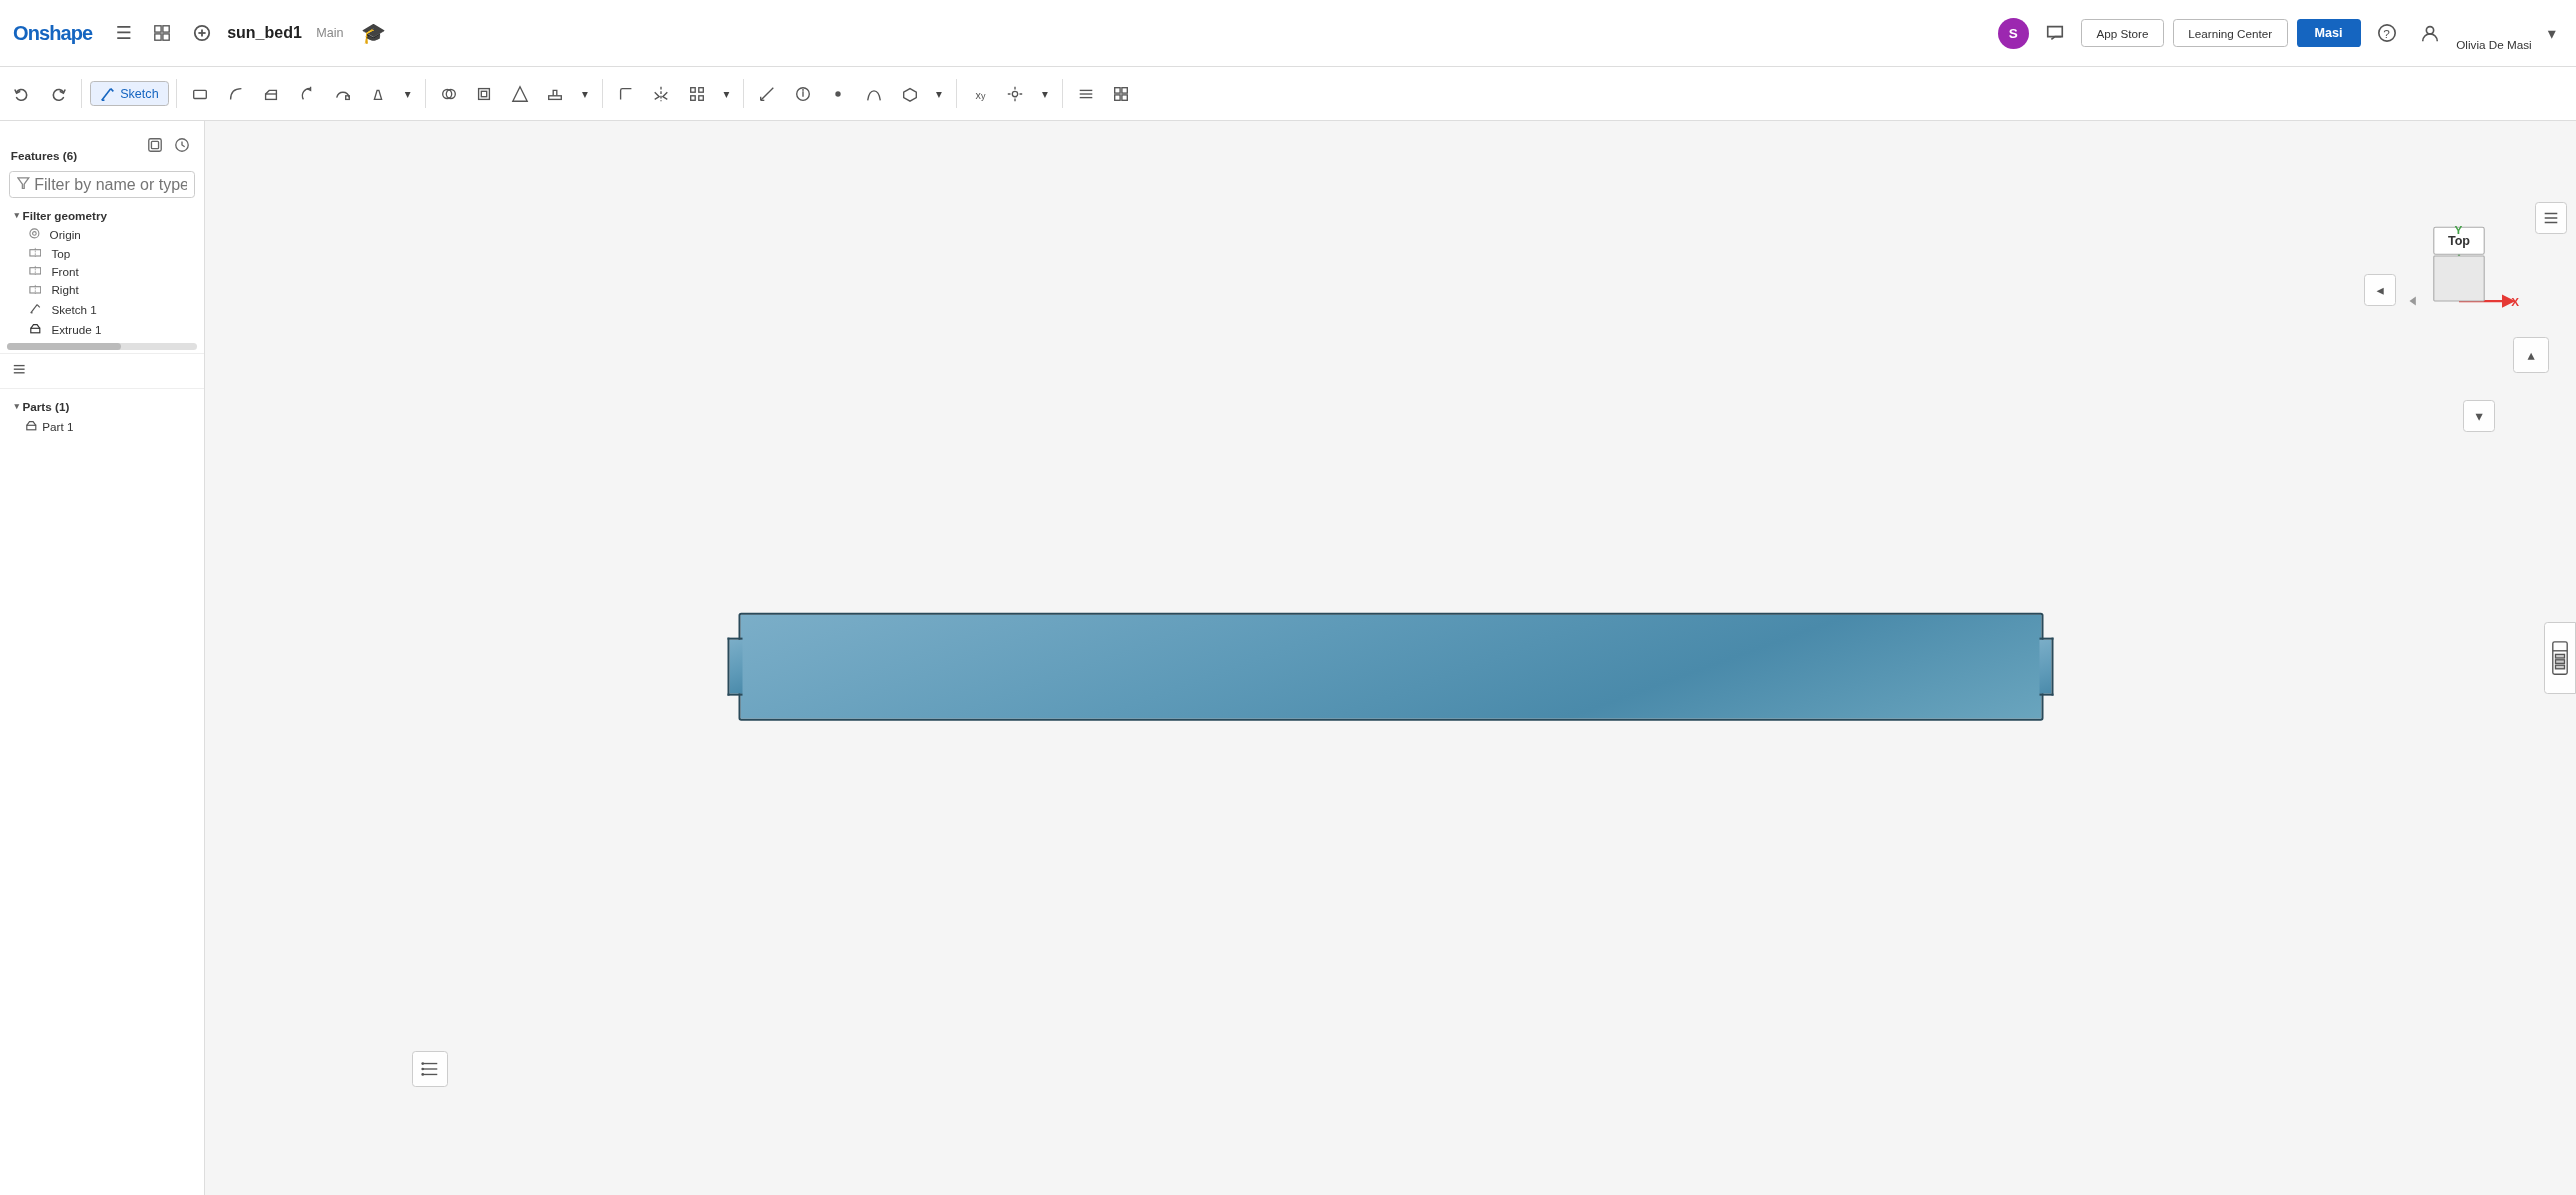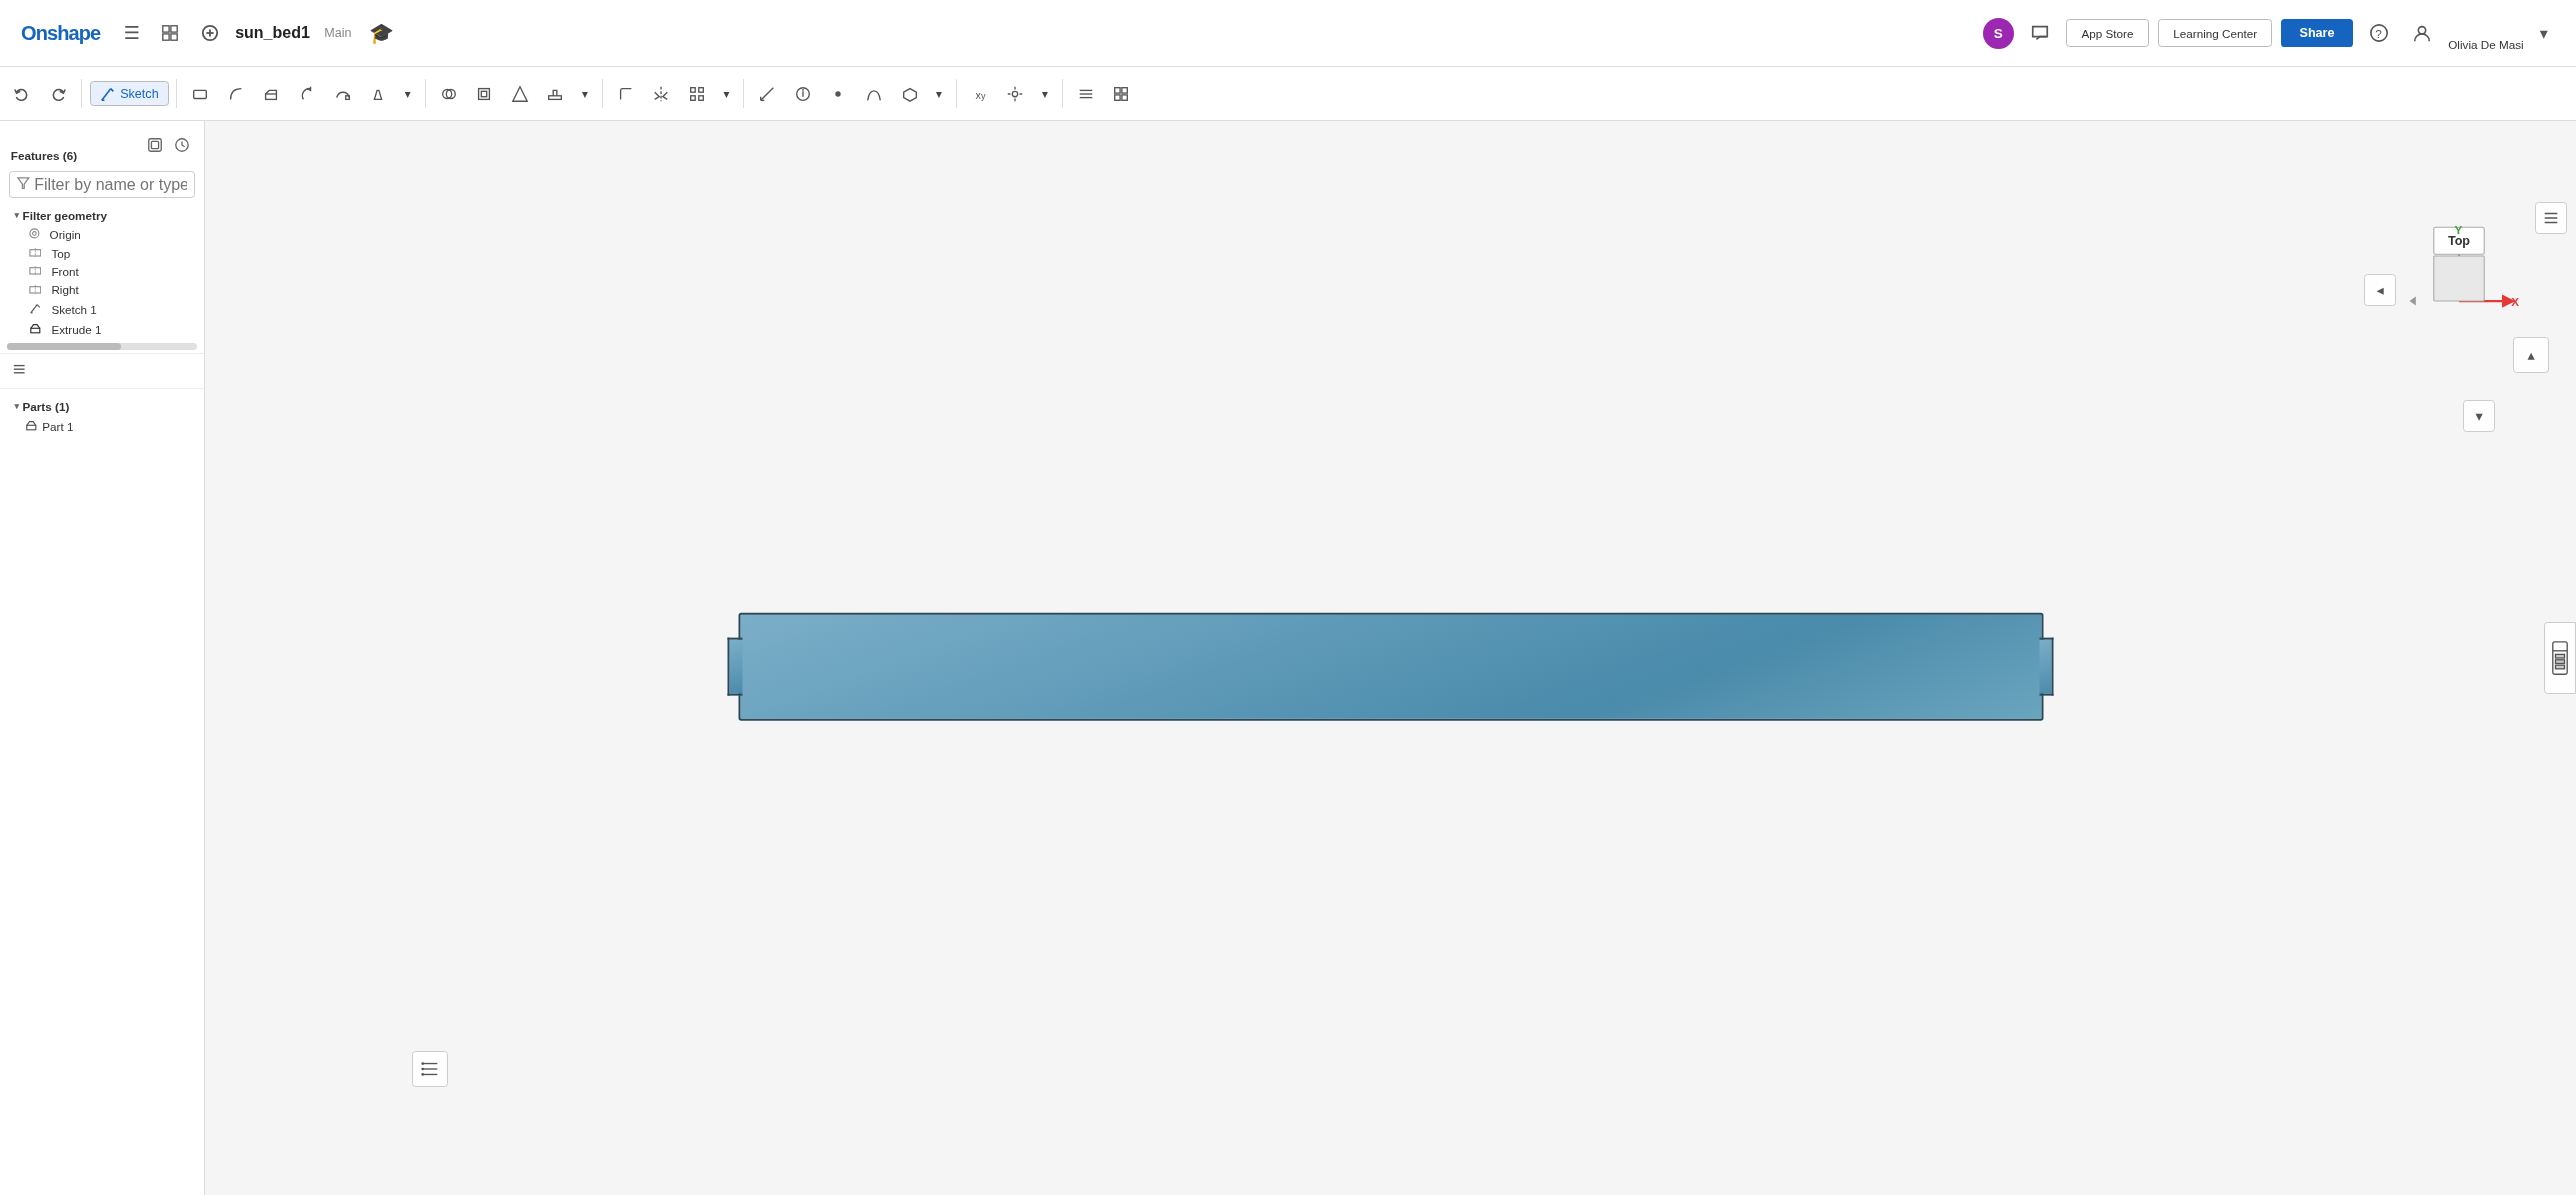--- a/index.html
+++ b/index.html
@@ -1,21 +1,21 @@
 <!DOCTYPE html>
 <html style="font-size:14.4px"><head>
   <meta charset="utf-8">
   <style>
     * { box-sizing: border-box; margin: 0; padding: 0; }
     body { font-family: 'Segoe UI', Arial, sans-serif; font-size: 11.7px; background: #f0f0f0; overflow: hidden; width: 2576px; height: 1195px; }
 
     
     #topnav {
       display: flex; align-items: center; height: 67px; background: #fff;
-      border-bottom: 0.9px solid #ddd; padding: 0 21px; gap: 10.8px;
+      border-bottom: 0.9px solid #ddd; padding: 0 13px; gap: 10.8px;
     }
     #onshape-logo { font-size: 20px; font-weight: 900; color: #1565c0; letter-spacing: -0.9px; margin-right: 7.2px; }
     .nav-icon-btn { background: none; border: none; cursor: pointer; font-size: 18px; color: #555; padding: 3.6px 5.4px; display: flex; align-items: center; }
     #doc-name { font-size: 16px; font-weight: 600; color: #222; margin-right: 3.6px; }
     #branch-name { font-size: 12.6px; color: #888; margin-right: 7.2px; }
     .nav-right { margin-left: auto; display: flex; align-items: center; gap: 9px; }
     .avatar-s { width: 31px; height: 31px; border-radius: 50%; background: #9c27b0; display: flex; align-items: center; justify-content: center; color: #fff; font-weight: 700; font-size: 13.5px; }
     .btn-outline { border: 0.9px solid #bbb; background: #fff; color: #333; padding: 6.3px 14.4px; border-radius: 3.6px; font-size: 11.7px; cursor: pointer; }
     .btn-blue { background: #1565c0; color: #fff; border: none; padding: 7.2px 18px; border-radius: 3.6px; font-size: 12.6px; font-weight: 600; cursor: pointer; }
     .btn-icon { background: none; border: none; cursor: pointer; font-size: 16px; color: #555; padding: 3.6px 7.2px; display: flex; align-items: center; }
@@ -169,21 +169,21 @@
   <div class="nav-right">
     <div class="avatar-s">S</div>
     <button class="btn-icon">
       <svg width="20" height="20" viewBox="0 0 22 22" fill="none" stroke="#555" stroke-width="1.8">
         <path d="M3 4h16v11H3z" rx="2"></path>
           <path d="M7 18l4-3h7"></path>
       </svg>
     </button>
     <button class="btn-outline">App Store</button>
     <button class="btn-outline">Learning Center</button>
-    <button class="btn-blue">Share</button>
+    <button class="btn-blue">Masi</button>
     <button class="btn-icon">
       <svg width="20" height="20" viewBox="0 0 22 22" fill="none" stroke="#555" stroke-width="1.8" style="font-size:18px">
         <circle cx="11" cy="11" r="9"></circle>
         <text x="7" y="16" font-size="13" fill="#555" stroke="none">?</text>
       </svg>
     </button>
     <button class="btn-icon">
       <svg width="20" height="20" viewBox="0 0 22 22" fill="none" stroke="#555" stroke-width="1.8">
         <circle cx="11" cy="8" r="4"></circle>
           <path d="M3 20c0-4.4 3.6-8 8-8s8 3.6 8 8"></path>

